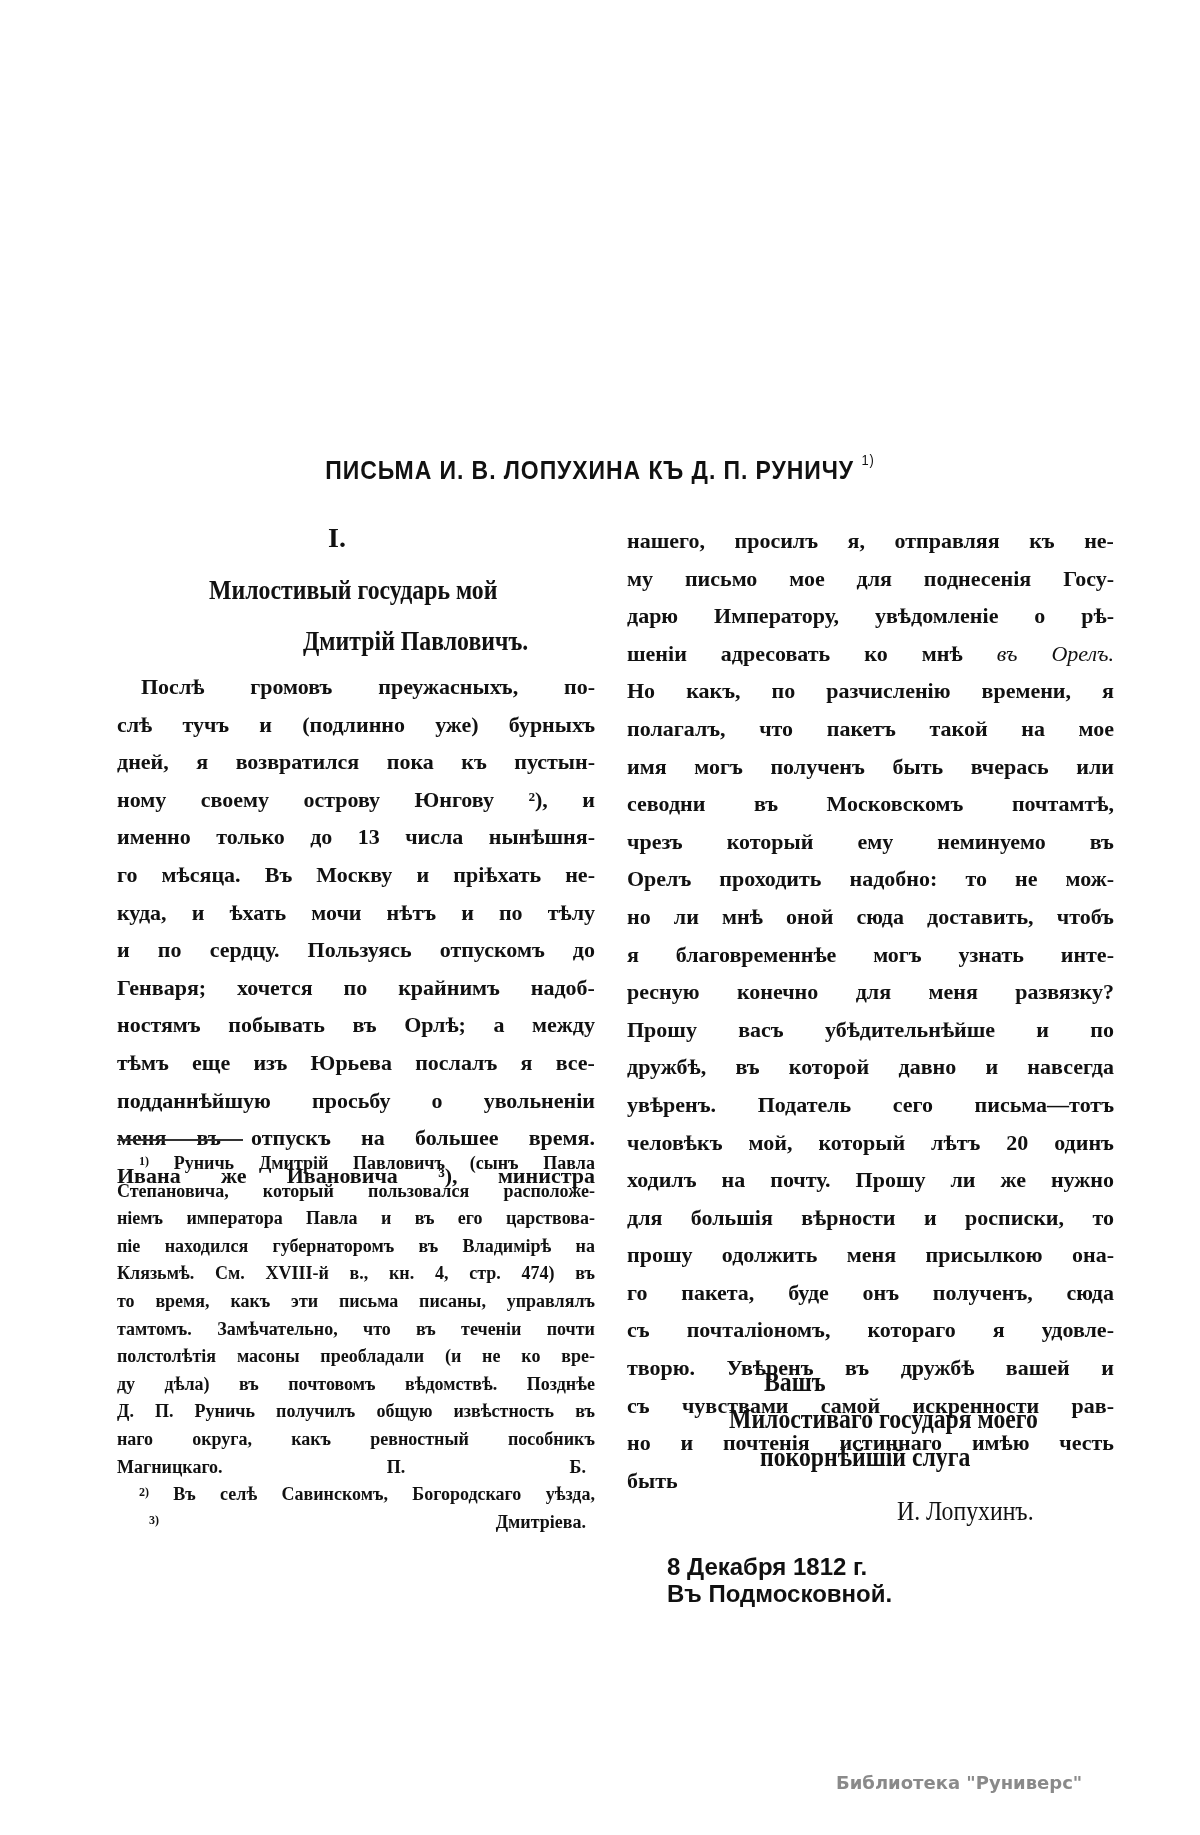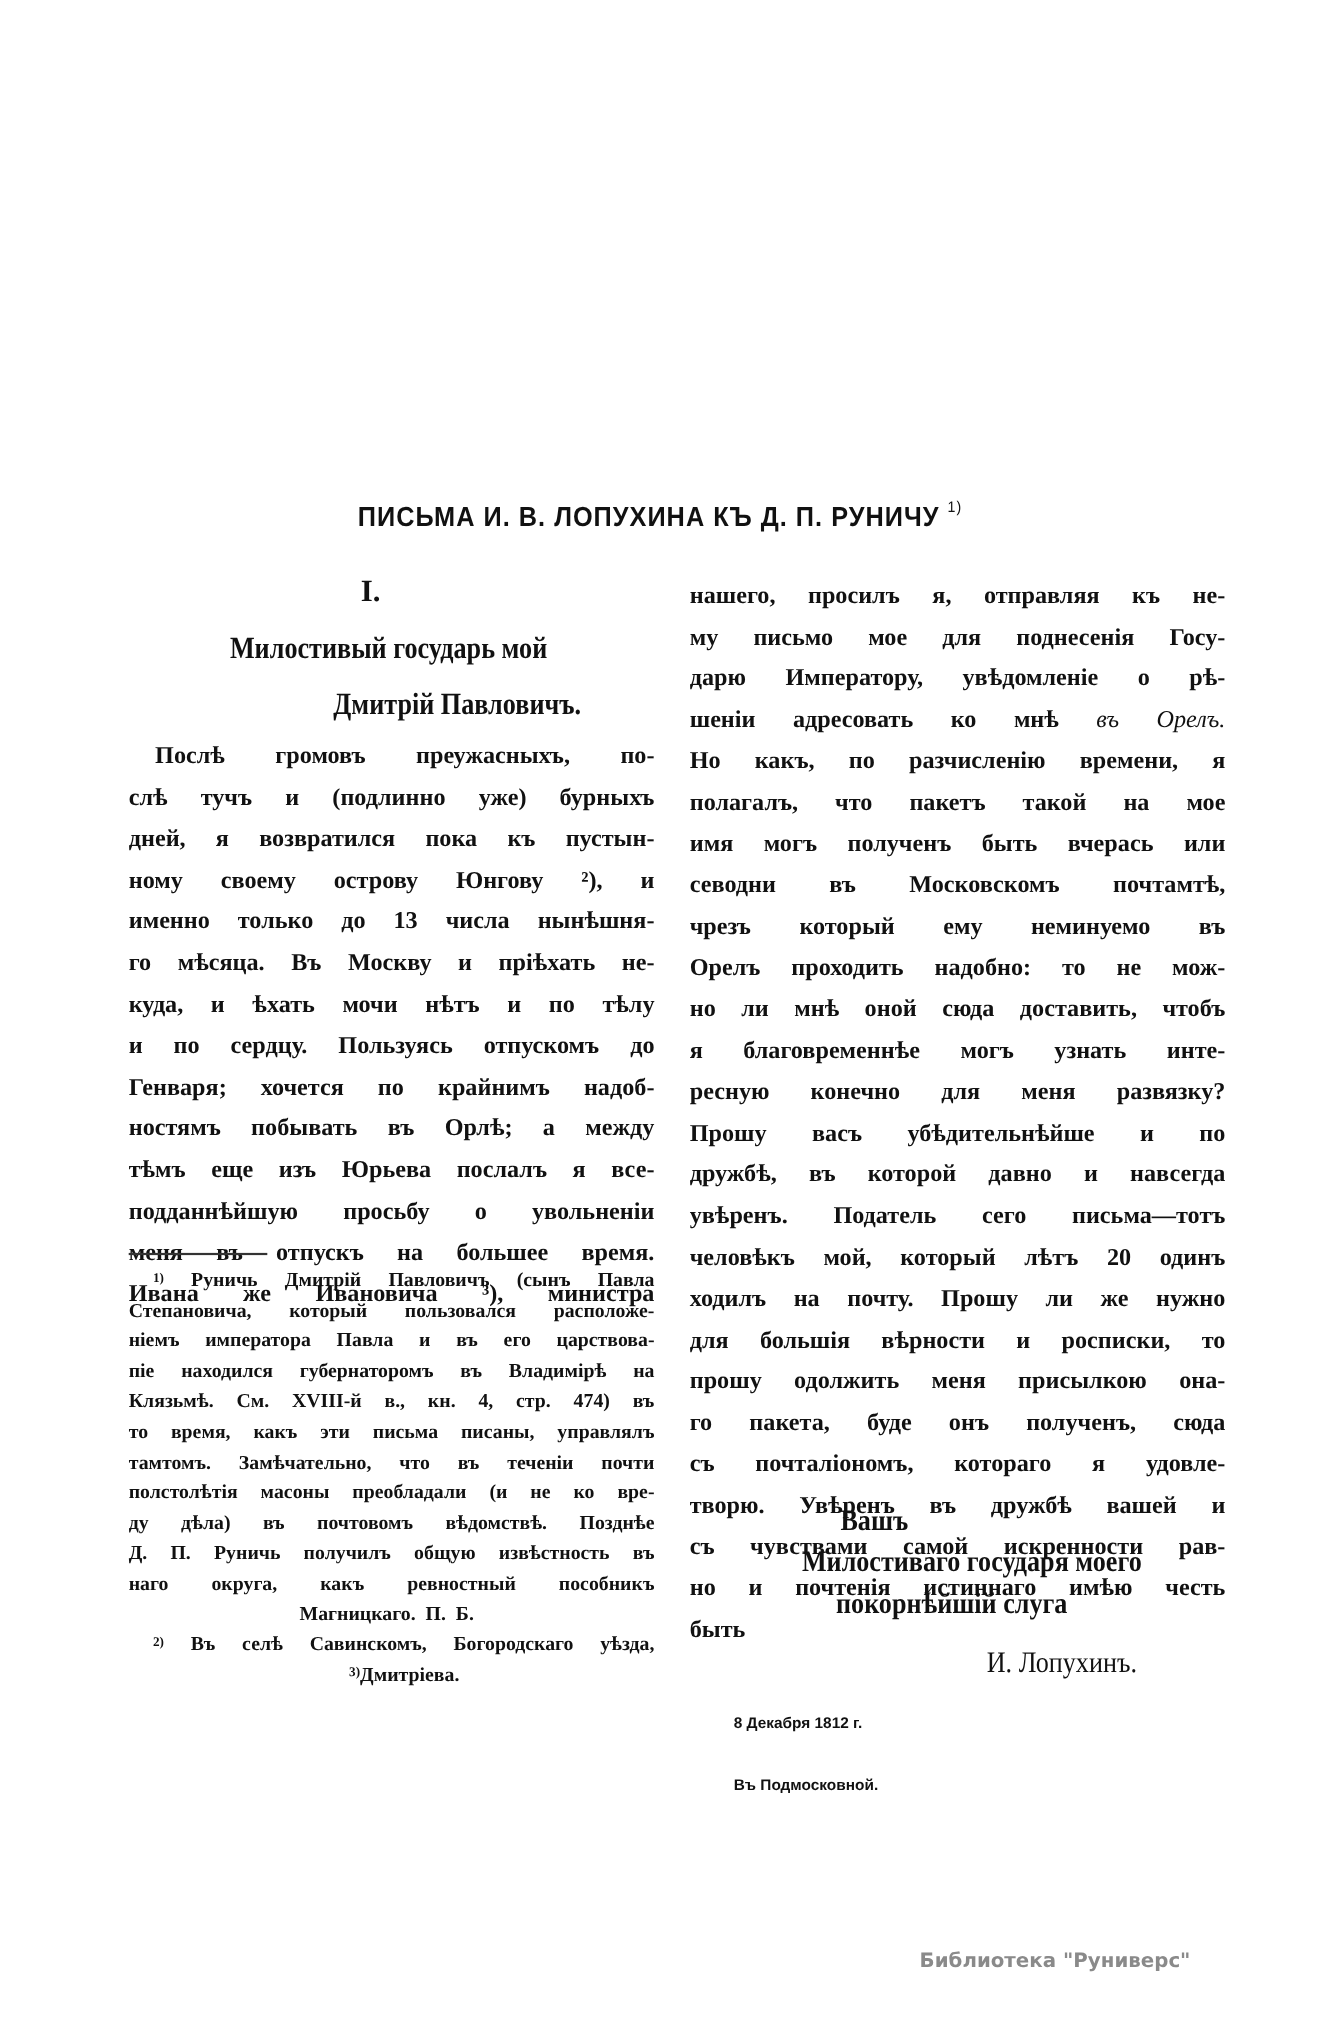--- a/index.html
+++ b/index.html
@@ -101,21 +101,21 @@
       font-size: 18px;
       line-height: 27.6px;
       font-weight: bold;
     }
     .fn-line {
       display: flex;
       justify-content: space-between;
       white-space: nowrap;
       height: 27.6px;
     }
-    .fn-line.last { justify-content: center; }
+    .fn-line.last { justify-content: space-between; }
     .fn-line.last span.w { margin-right: 9px; }
     .fn-line.indent { padding-left: 22px; }
     .fn-line.indent2 { padding-left: 32px; }
     .fn-mark { font-size: 12px; vertical-align: top; position: relative; top: -2px; }
 
     .closing {
       position: absolute;
       font-size: 27px;
       font-weight: bold;
       white-space: nowrap;
@@ -123,27 +123,27 @@
       transform-origin: left top;
     }
     .cl-1 { top: 1367px; left: 137px; }
     .cl-2 { top: 1404px; left: 102px; }
     .cl-3 { top: 1442px; left: 133px; }
     .cl-4 { top: 1496px; left: 270px; font-weight: normal; }
 
     .dateline {
       position: absolute;
       font-family: "Liberation Sans", "DejaVu Sans", sans-serif;
-      font-size: 14px;
+      font-size: 24px;
       font-weight: bold;
       white-space: nowrap;
       line-height: 27px;
     }
     .dl-1 { top: 1553px; left: 40px; }
-    .dl-2 { top: 1580px; left: 40px; margin-top: 29px; }
+    .dl-2 { top: 1580px; left: 40px; }
 
     .italic { font-style: italic; font-weight: normal; }
 
     .watermark {
       position: absolute;
       top: 1772px;
       left: 836px;
       font-family: "DejaVu Sans", "Liberation Sans", sans-serif;
       font-size: 18px;
       font-weight: bold;

